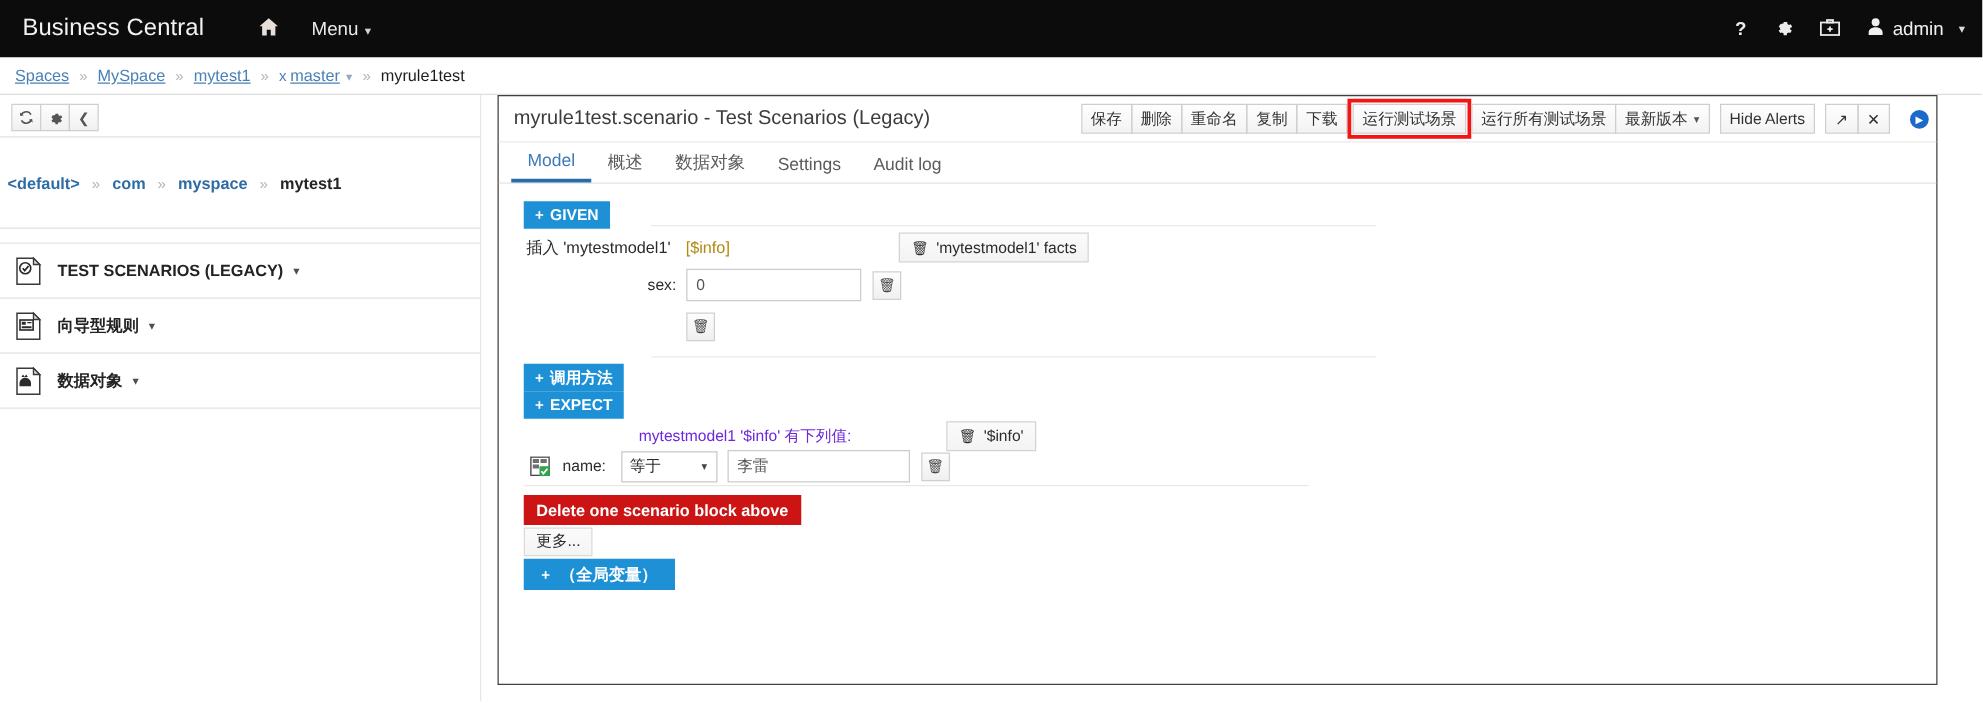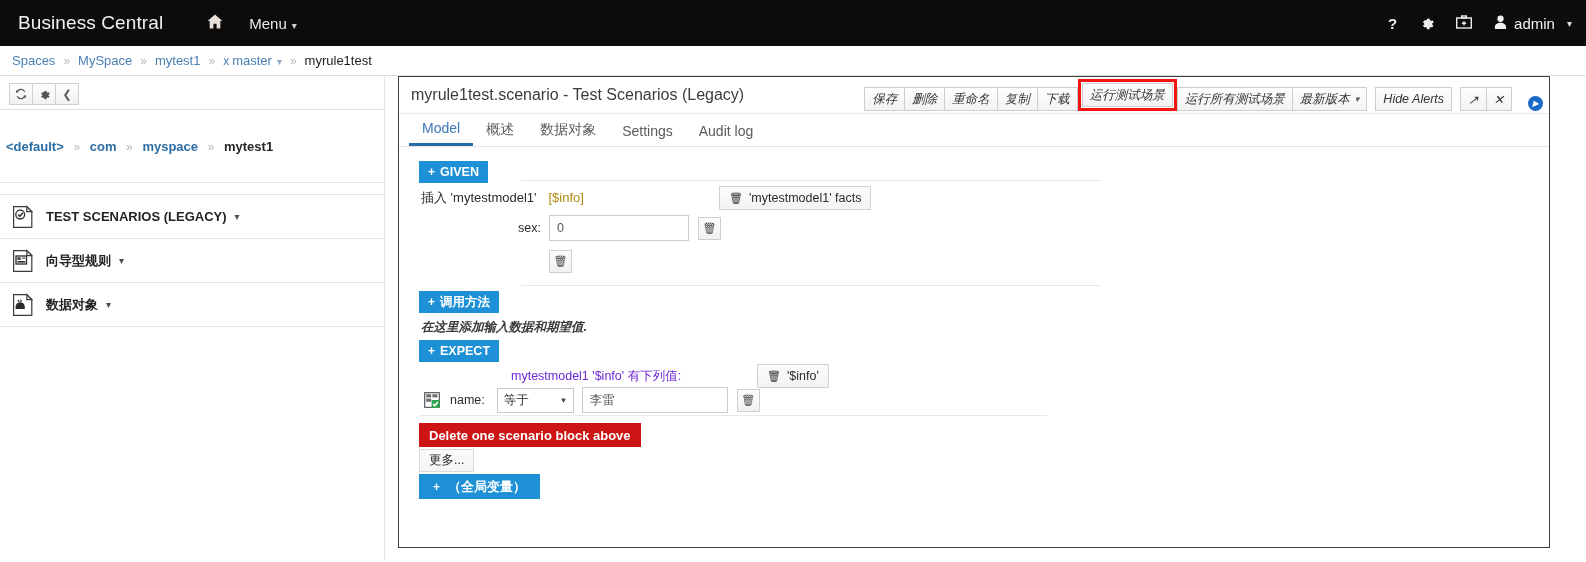--- a/index.html
+++ b/index.html
@@ -50,21 +50,21 @@
   .breadcrumb-bar {
     height: 30px;
     background: #fff;
     border-bottom: 1px solid #dededd;
     display: flex;
     align-items: center;
     padding: 0 12px;
     font-size: 13px;
     white-space: nowrap;
   }
-  .bc-link { color: #4a80b4; }
+  .bc-link { color: #4a80b4; text-decoration: underline; }
   .bc-sep { color: #b6b6b6; margin: 0 8px; font-size: 12px; }
   .bc-current { color: #1d1d1d; font-weight: normal; }
   .bc-caret { color: #8fa9c4; font-size: 10px; margin-left: 5px; }
   .bc-branch-icon { color: #4a80b4; margin-right: 3px; font-size: 12px; }
 
   
   .workspace { display: flex; height: 485px; align-items: flex-start; }
 
   
   .left-panel { width: 384px; flex: 0 0 384px; padding: 0; }
@@ -143,21 +143,21 @@
     align-items: center;
     padding: 0 6px 0 12px;
     border-bottom: 1px solid #eaeaea;
   }
   .editor-title {
     font-size: 16px;
     color: #3c3c3c;
     flex: 1 1 auto;
     white-space: nowrap;
   }
-  .toolbar { display: flex; align-items: flex-end; font-style: italic; }
+  .toolbar { display: flex; align-items: center; }
   .tb-group { display: flex; }
   .tb-btn {
     height: 24px;
     padding: 0 7px;
     border: 1px solid #cecece;
     background: linear-gradient(#fefefe,#f3f3f3);
     color: #333;
     font-size: 12.5px;
     display: flex; align-items: center; justify-content: center;
     margin-left: -1px;
@@ -548,21 +548,20 @@
             <div class="trash-btn" style="margin-left:0;">🗑</div>
           </div>
         </div>
 
         <div class="sec-row" style="margin-top:18px;">
           <div class="hr-line" style="top:-6px; left:102px; width:580px;"></div>
           <button class="blue-btn">
             <span class="plus">+</span>
               <span>调用方法</span>
           </button>
-          <div class="hint-italic">在这里添加输入数据和期望值.</div>
         </div>
 
         <div class="sec-row" style="position:relative;">
           <button class="blue-btn">
             <span class="plus">+</span>
               <span>EXPECT</span>
           </button>
 
           <div class="facts-btn" style="top:24px; left:338px;">
             <span class="t">🗑</span>

